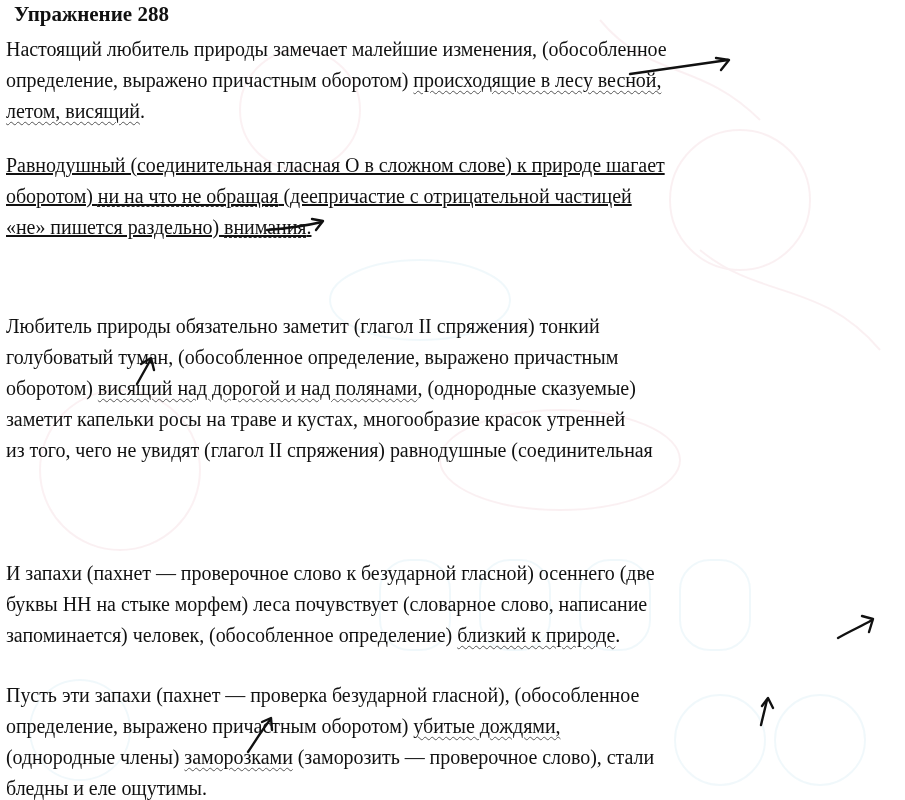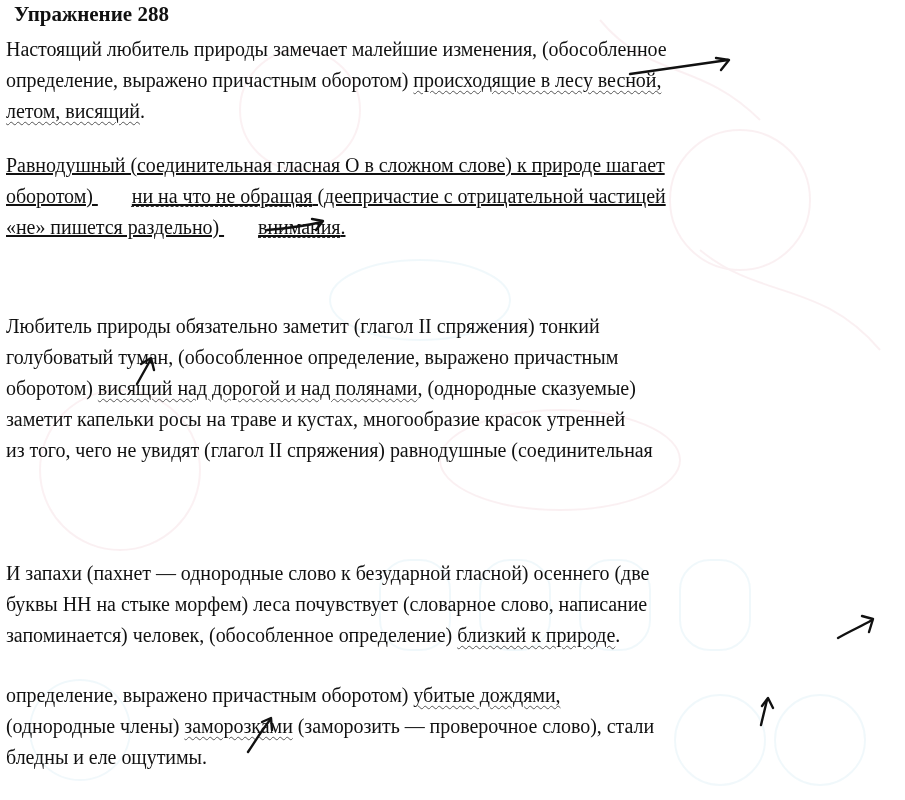--- a/index.html
+++ b/index.html
@@ -52,21 +52,20 @@
   .p5 { position: absolute; top: 680px; }
   .wavy {
     text-decoration: underline wavy #555555;
     text-decoration-thickness: 1px;
     text-underline-offset: 3px;
   }
   .dashed {
     text-decoration: underline dashed #333333;
     text-decoration-thickness: 1px;
     text-underline-offset: 3px;
-    margin-left: 34px;
   }
   .arrows {
     position: absolute;
     inset: 0;
     pointer-events: none;
     z-index: 2;
   }
 </style>
 </head>
 <body>
@@ -104,25 +103,26 @@
       <span class="line">«не» пишется раздельно) <span class="dashed">внимания</span>.</span>
     </div>
   <div class="para p3">
       <span class="line">Любитель природы обязательно заметит (глагол II спряжения) тонкий</span>
       <span class="line">голубоватый туман, (обособленное определение, выражено причастным</span>
       <span class="line">оборотом) <span class="wavy">висящий над дорогой и над полянами</span>, (однородные сказуемые)</span>
       <span class="line">заметит капельки росы на траве и кустах, многообразие красок утренней</span>
       <span class="line">из того, чего не увидят (глагол II спряжения) равнодушные (соединительная</span>
     </div>
   <div class="para p4">
-      <span class="line">И запахи (пахнет — однородные слово к безударной гласной) осеннего (две</span>
+      <span class="line">И запахи (пахнет — проверочное слово к безударной гласной) осеннего (две</span>
       <span class="line">буквы НН на стыке морфем) леса почувствует (словарное слово, написание</span>
       <span class="line">запоминается) человек, (обособленное определение) <span class="wavy">близкий к природе</span>.</span>
     </div>
   <div class="para p5">
+      <span class="line">Пусть эти запахи (пахнет — проверка безударной гласной), (обособленное</span>
       <span class="line">определение, выражено причастным оборотом) <span class="wavy">убитые дождями,</span></span>
       <span class="line">(однородные члены) <span class="wavy">заморозками</span> (заморозить — проверочное слово), стали</span>
       <span class="line">бледны и еле ощутимы.</span>
     </div>
 </div>
 
 <svg class="arrows" width="905" height="800" viewBox="0 0 905 800">
   <g fill="none" stroke="#111111" stroke-width="2.4" stroke-linecap="round" stroke-linejoin="round">
 
     <g>

